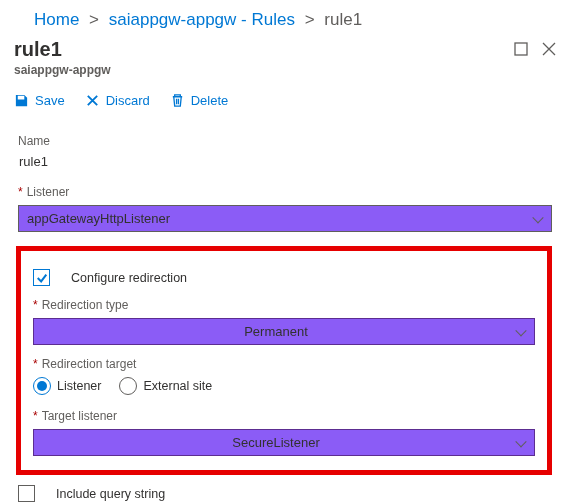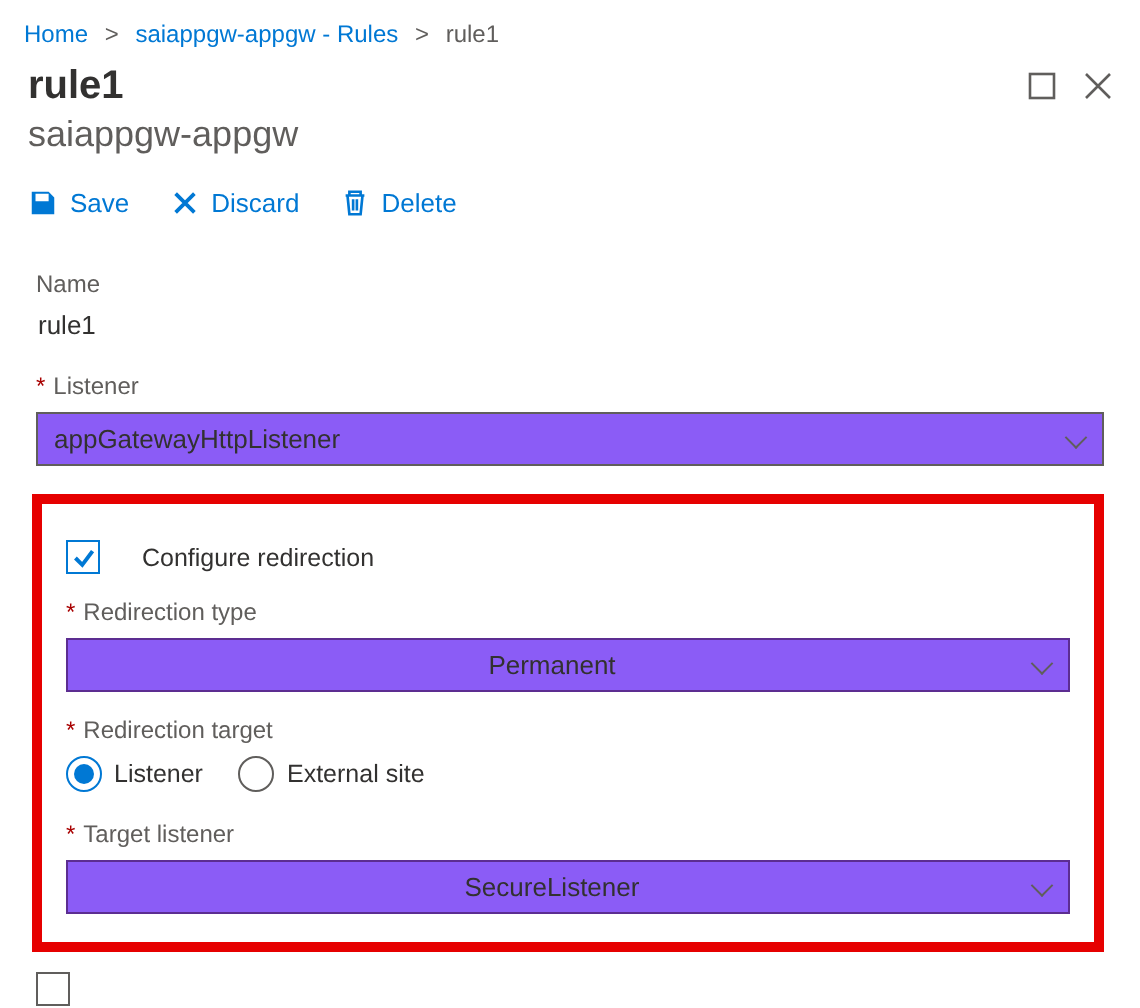--- a/index.html
+++ b/index.html
@@ -1,25 +1,25 @@
 <!DOCTYPE html>
 <html><head>
 <meta charset="utf-8">
 <style>
   * { box-sizing: border-box; margin: 0; padding: 0; }
   body { font-family: "Segoe UI", Arial, sans-serif; font-size: 13px; color: #323130; background: #fff; width: 570px; }
   
-  .breadcrumb { padding: 10px 12px 6px; font-size: 12px; }
+  .breadcrumb { padding: 10px 22px 6px; font-size: 17px; margin-left: 12px; }
   .breadcrumb a { color: #0078d4; text-decoration: none; }
   .breadcrumb .sep { color: #605e5c; margin: 0 5px; }
   .breadcrumb .current { color: #605e5c; }
   
   .header-row { display: flex; justify-content: space-between; align-items: flex-start; padding: 2px 14px 4px; }
   .title { font-size: 20px; font-weight: 600; color: #323130; }
-  .subtitle { font-size: 18px; color: #605e5c; margin-top: 2px; }
+  .subtitle { font-size: 12px; color: #605e5c; margin-top: 2px; font-weight: bold; }
   .header-icons { display: flex; gap: 14px; padding-top: 4px; }
   .hicon { width: 14px; height: 14px; cursor: pointer; color: #605e5c; }
   
   .toolbar { display: flex; gap: 20px; padding: 12px 14px 14px; border-bottom: none; }
   .tbtn { display: flex; align-items: center; gap: 6px; color: #0078d4; cursor: pointer; font-size: 13px; }
   .tbtn svg { width: 15px; height: 15px; }
   
   .form { padding: 4px 18px; }
   .fld-label { font-size: 12px; color: #605e5c; margin-top: 8px; margin-bottom: 6px; }
   .fld-value { font-size: 13px; color: #323130; margin-bottom: 16px; padding-left: 1px; }
@@ -139,15 +139,16 @@
     </div>
 
   </div>
 
   <div class="spacer-sm"></div>
 
   <div class="checkbox-row">
     <div class="cb">
       
     </div>
+    <span class="cb-label">Include query string</span>
   </div>
 
 </div>
 
 </body></html>

